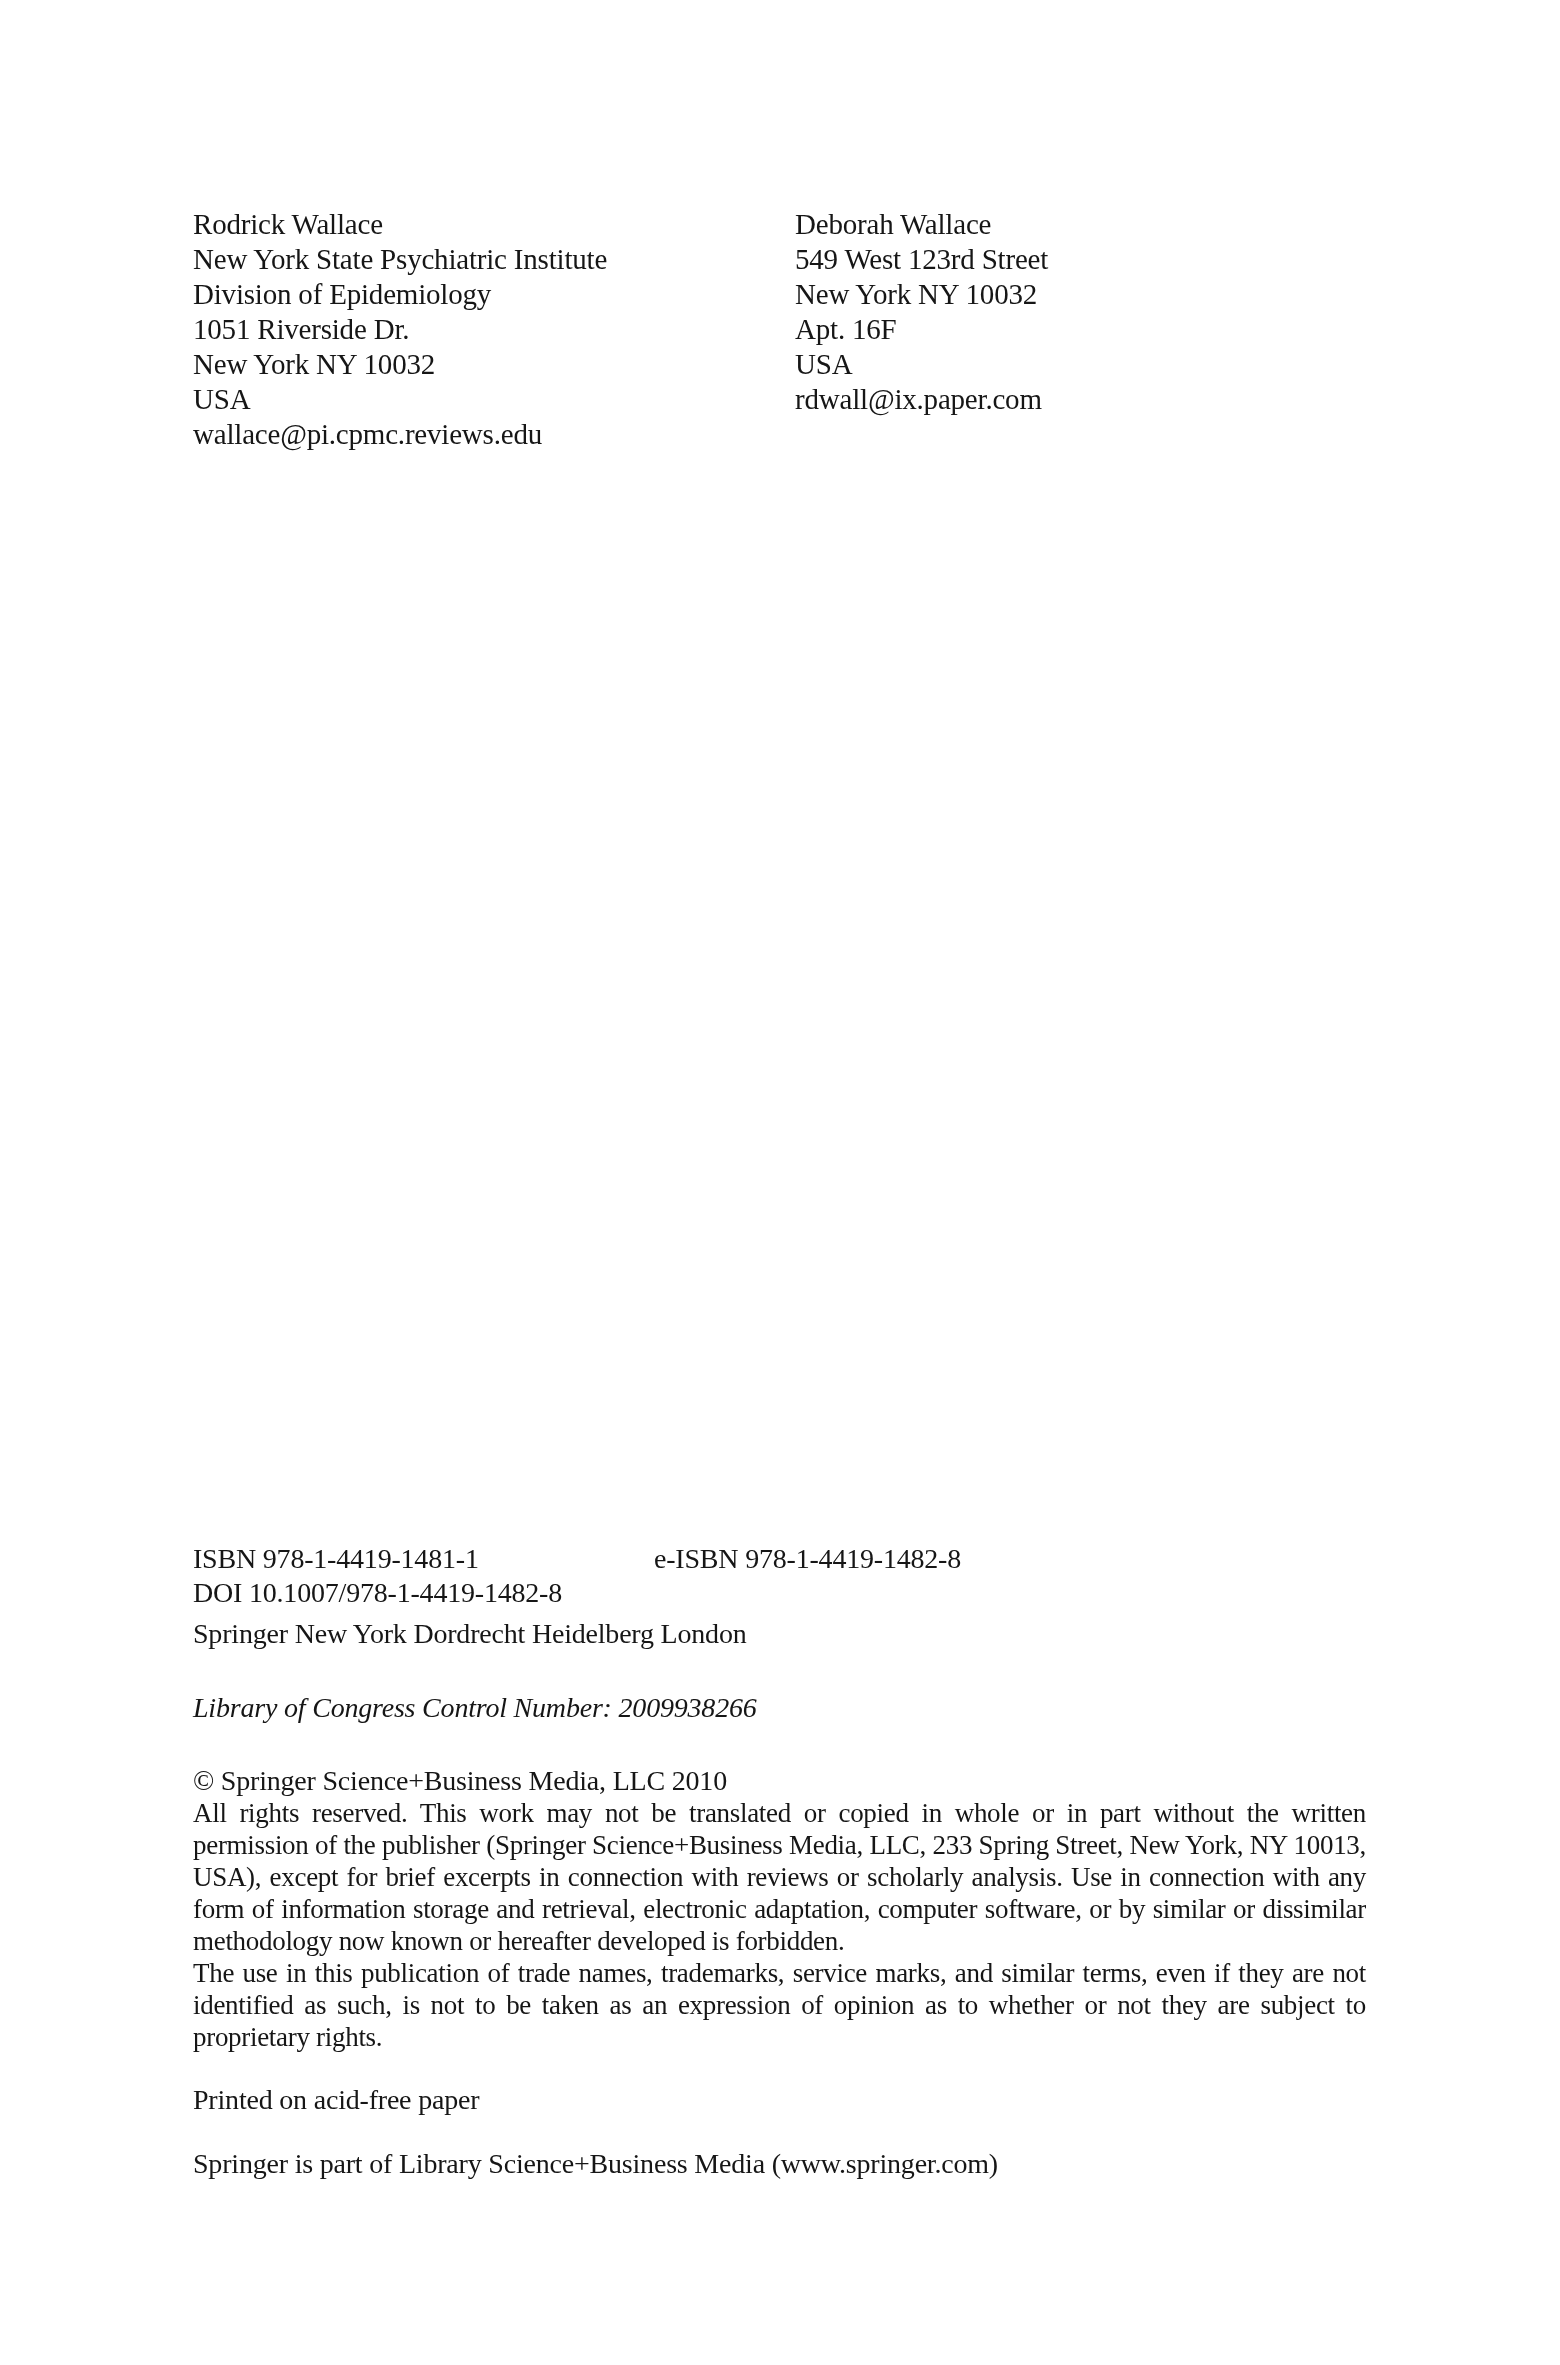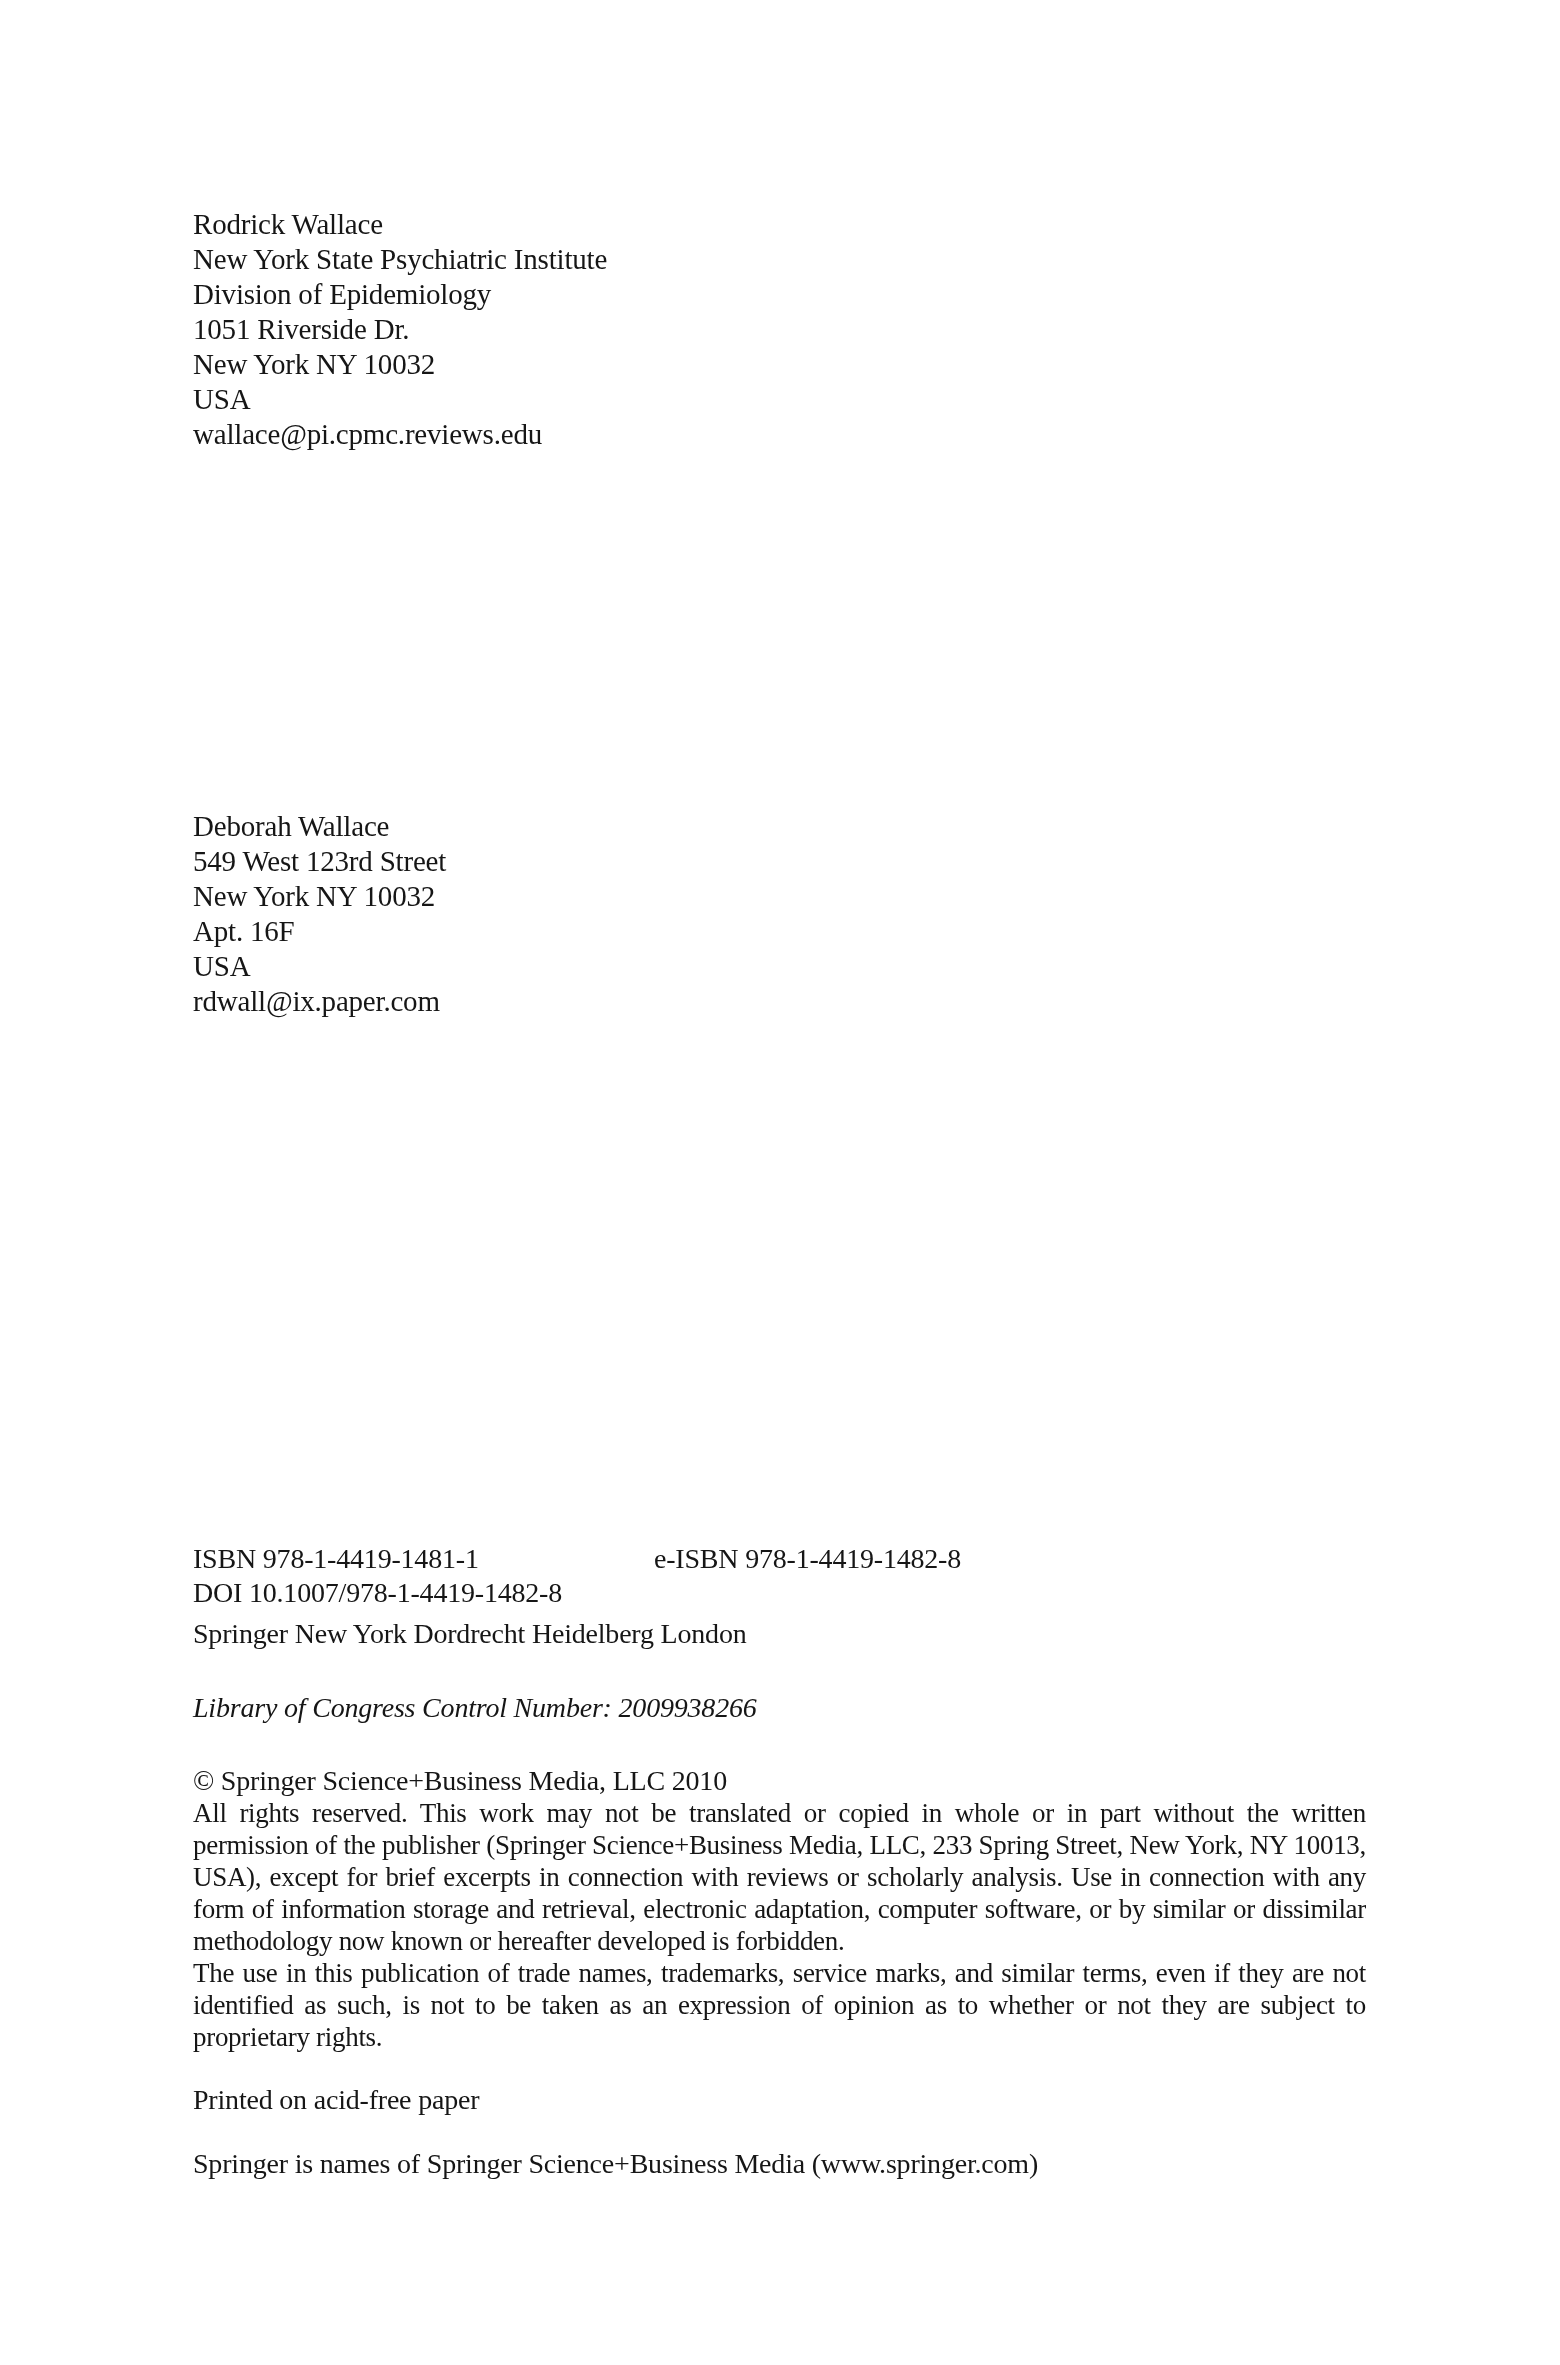--- a/index.html
+++ b/index.html
@@ -20,21 +20,20 @@
     inset: 0;
     background: #ffffff;
   }
   
   .author-block {
     position: absolute;
     left: 193px;
     top: 207px;
     right: 145px;
     display: flex;
-    flex-direction: column;
   }
   .author-col {
     font-size: 29px;
     line-height: 35px;
     letter-spacing: -0.2px;
     white-space: nowrap;
   }
   .author-col.first {
     width: 602px;
     flex: 0 0 602px;
@@ -123,17 +122,17 @@
     <div class="isbn-row">
       <span class="isbn-left">ISBN 978-1-4419-1481-1</span><span>e-ISBN 978-1-4419-1482-8</span>
     </div>
     <div class="doi-line">DOI 10.1007/978-1-4419-1482-8</div>
     <div class="cities-line">Springer New York Dordrecht Heidelberg London</div>
     <div class="lccn-line">Library of Congress Control Number: 2009938266</div>
     <div class="copyright-line">© Springer Science+Business Media, LLC 2010</div>
     <p class="legal-para">All rights reserved. This work may not be translated or copied in whole or in part without the written permission of the publisher (Springer Science+Business Media, LLC, 233 Spring Street, New York, NY 10013, USA), except for brief excerpts in connection with reviews or scholarly analysis. Use in connection with any form of information storage and retrieval, electronic adaptation, computer software, or by similar or dissimilar methodology now known or hereafter developed is forbidden.</p>
     <p class="legal-para">The use in this publication of trade names, trademarks, service marks, and similar terms, even if they are not identified as such, is not to be taken as an expression of opinion as to whether or not they are subject to proprietary rights.</p>
     <div class="printed-note">Printed on acid-free paper</div>
-    <div class="springer-note">Springer is names of Springer Science+Business Media (www.springer.com)</div>
+    <div class="springer-note">Springer is part of Library Science+Business Media (www.springer.com)</div>
   </section>
 
 </div>
 
 
 </body></html>

